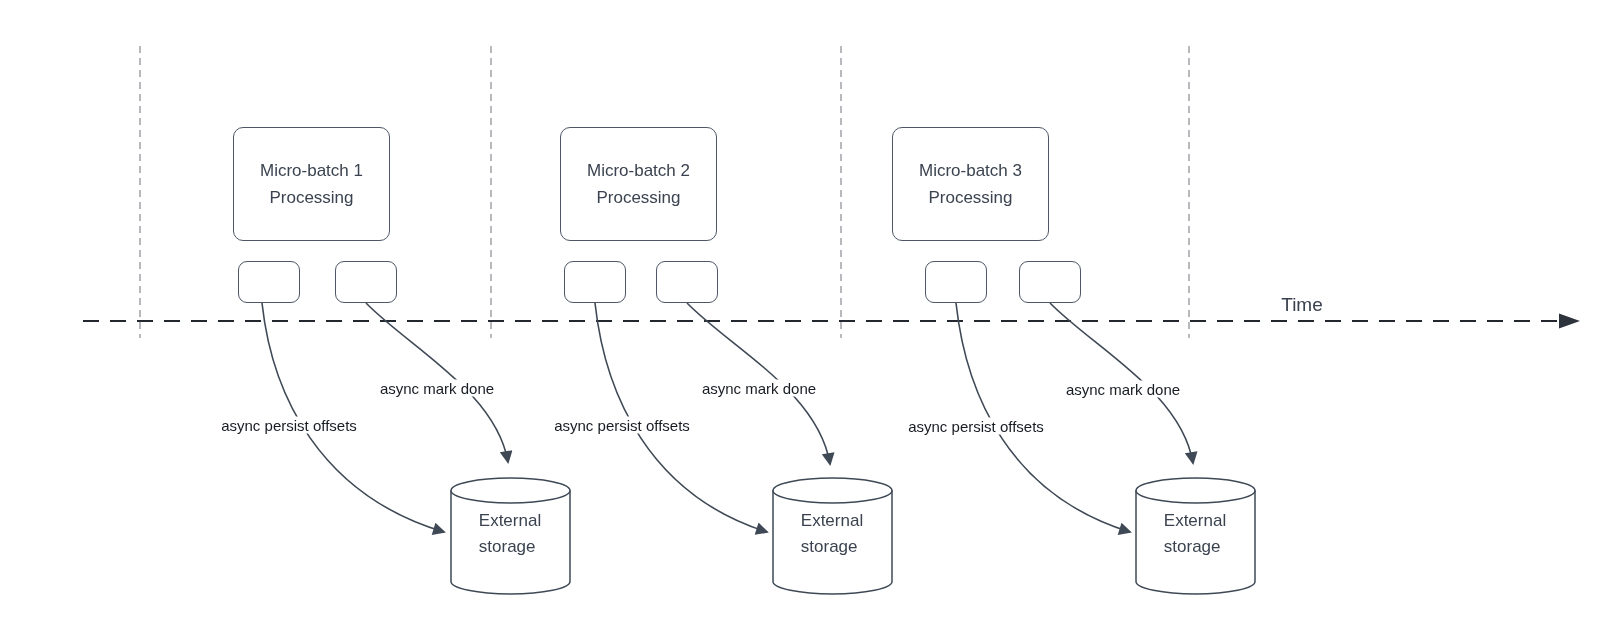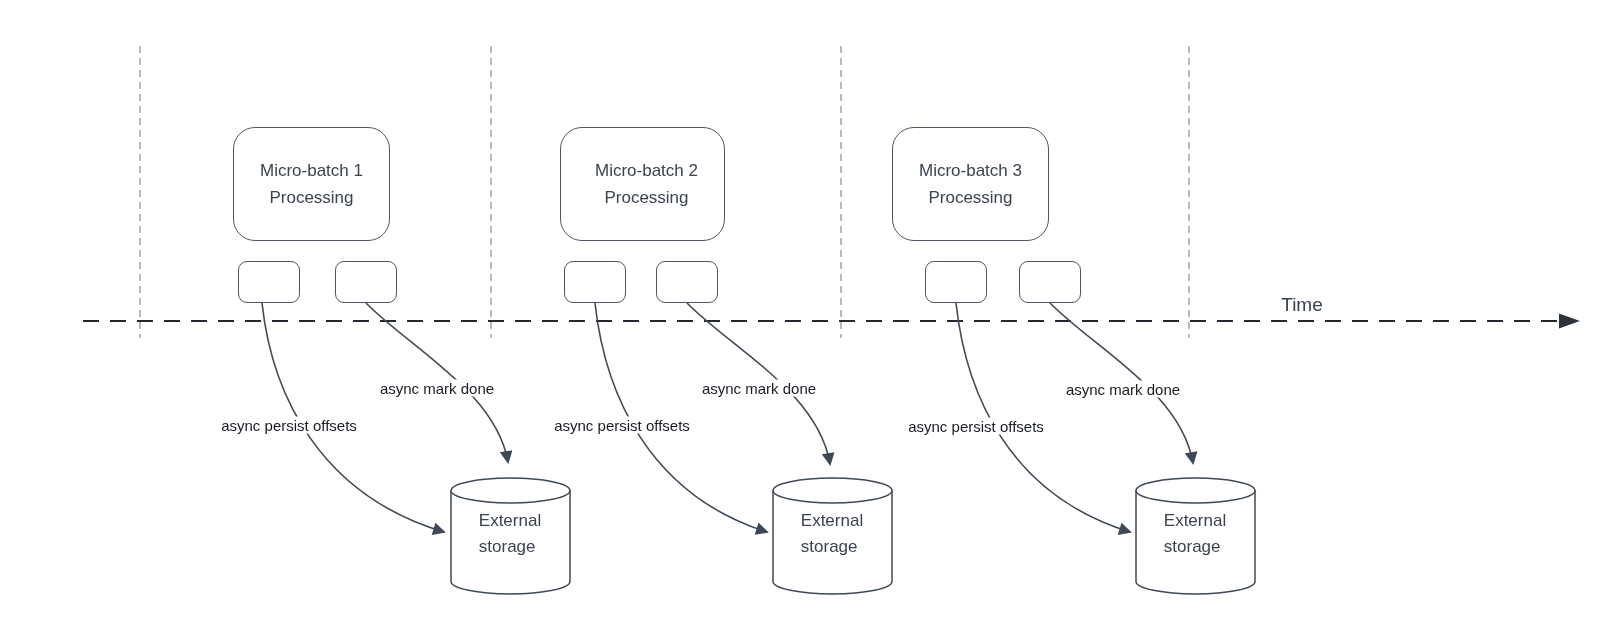--- a/index.html
+++ b/index.html
@@ -12,21 +12,21 @@
     font-family: "Liberation Sans", sans-serif;
     color: #3a434f;
   }
   .layer { position: absolute; left: 0; top: 0; }
 
   .big-box {
     position: absolute;
     width: 155px;
     height: 112px;
     border: 1px solid #4d5766;
-    border-radius: 22px;
+    border-radius: 10px;
     background: #ffffff;
     display: flex;
     flex-direction: column;
     align-items: center;
     justify-content: center;
     font-size: 17px;
     line-height: 27px;
     color: #3a434f;
     text-align: center;
     top: 127px;
@@ -109,21 +109,21 @@
     <g>
       <path d="M1136,490.5 a59.5,12.5 0 0 1 119,0 L1255,581.5 a59.5,12.5 0 0 1 -119,0 Z" fill="#ffffff" stroke="#3f4956" stroke-width="1.5"></path>
       <path d="M1136,490.5 a59.5,12.5 0 0 0 119,0" fill="none" stroke="#3f4956" stroke-width="1.5"></path>
     </g>
   </svg>
 
   <div class="big-box" style="left:233px;">
     <div>Micro-batch 1</div>
     <div>Processing</div>
   </div>
-  <div class="big-box" style="left:560px;padding-left:8px;">
+  <div class="big-box" style="left:560px;">
     <div>Micro-batch 2</div>
     <div>Processing</div>
   </div>
   <div class="big-box" style="left:892px;text-align:center;">
     <div>Micro-batch 3</div>
     <div>Processing</div>
   </div>
 
   <div class="small-box" style="left:238px;"></div>
   <div class="small-box" style="left:335px;"></div>

